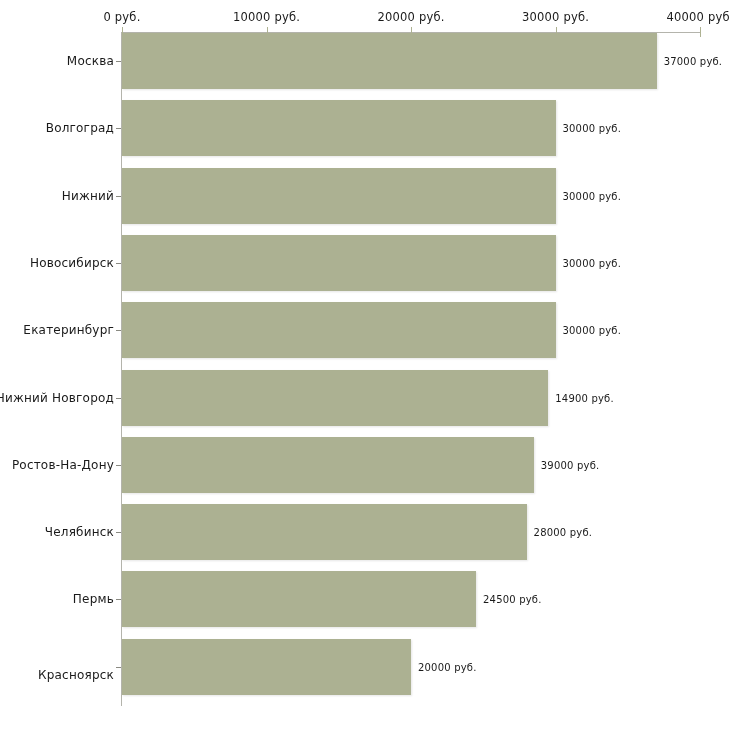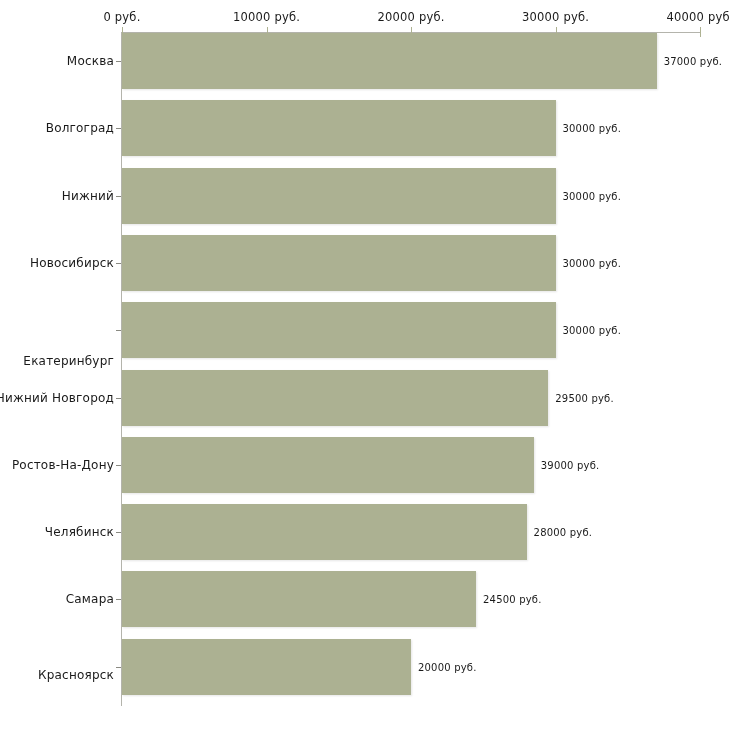--- a/index.html
+++ b/index.html
@@ -128,57 +128,57 @@
       <div class="y-tick" style="top: 128.3px;"></div>
       <div class="y-label-wrap" style="top: 195.6px;">
         <div class="y-tick-label" style="top: 0px;">Нижний</div>
       </div>
       <div class="y-tick" style="top: 195.6px;"></div>
       <div class="y-label-wrap" style="top: 262.9px;">
         <div class="y-tick-label" style="top: 0px;">Новосибирск</div>
       </div>
       <div class="y-tick" style="top: 262.9px;"></div>
       <div class="y-label-wrap" style="top: 330.2px;">
-        <div class="y-tick-label" style="top: 0px; margin-top: 31px;">Екатеринбург</div>
+        <div class="y-tick-label" style="top: 0px;">Екатеринбург</div>
       </div>
       <div class="y-tick" style="top: 330.2px;"></div>
       <div class="y-label-wrap" style="top: 397.5px;">
         <div class="y-tick-label" style="top: 0px;">Нижний Новгород</div>
       </div>
       <div class="y-tick" style="top: 397.5px;"></div>
       <div class="y-label-wrap" style="top: 464.8px;">
         <div class="y-tick-label" style="top: 0px; margin-left: 18px;">Ростов-На-Дону</div>
       </div>
       <div class="y-tick" style="top: 464.8px;"></div>
       <div class="y-label-wrap" style="top: 532.1px;">
         <div class="y-tick-label" style="top: 0px;">Челябинск</div>
       </div>
       <div class="y-tick" style="top: 532.1px;"></div>
       <div class="y-label-wrap" style="top: 599.4px;">
-        <div class="y-tick-label" style="top: 0px;">Самара</div>
+        <div class="y-tick-label" style="top: 0px;">Пермь</div>
       </div>
       <div class="y-tick" style="top: 599.4px;"></div>
       <div class="y-label-wrap" style="top: 666.7px;">
         <div class="y-tick-label" style="top: 8px;">Красноярск</div>
       </div>
       <div class="y-tick" style="top: 666.7px;"></div>
     </div>
   <div id="bars-layer">
       <div class="bar" title="Москва — 37000 руб." style="left: 122px; top: 33px; width: 534.65px; height: 56px; background: rgb(172, 177, 146);"></div>
       <div class="bar-value" style="left: 663.65px; top: 61px;">37000 руб.</div>
       <div class="bar" title="Волгоград — 30000 руб." style="left: 122px; top: 100.3px; width: 433.5px; height: 56px; background: rgb(172, 177, 146);"></div>
       <div class="bar-value" style="left: 562.5px; top: 128.3px;">30000 руб.</div>
       <div class="bar" title="Самара — 30000 руб." style="left: 122px; top: 167.6px; width: 433.5px; height: 56px; background: rgb(172, 177, 146);"></div>
       <div class="bar-value" style="left: 562.5px; top: 195.6px;">30000 руб.</div>
       <div class="bar" title="Новосибирск — 30000 руб." style="left: 122px; top: 234.9px; width: 433.5px; height: 56px; background: rgb(172, 177, 146);"></div>
       <div class="bar-value" style="left: 562.5px; top: 262.9px;">30000 руб.</div>
       <div class="bar" title="Екатеринбург — 30000 руб." style="left: 122px; top: 302.2px; width: 433.5px; height: 56px; background: rgb(172, 177, 146);"></div>
       <div class="bar-value" style="left: 562.5px; top: 330.2px;">30000 руб.</div>
       <div class="bar" title="Нижний Новгород — 29500 руб." style="left: 122px; top: 369.5px; width: 426.275px; height: 56px; background: rgb(172, 177, 146);"></div>
-      <div class="bar-value" style="left: 555.275px; top: 397.5px;">29500 руб.</div>
+      <div class="bar-value" style="left: 555.275px; top: 397.5px;">14900 руб.</div>
       <div class="bar" title="Ростов-На-Дону — 28500 руб." style="left: 122px; top: 436.8px; width: 411.825px; height: 56px; background: rgb(172, 177, 146);"></div>
       <div class="bar-value" style="left: 540.825px; top: 464.8px;">39000 руб.</div>
       <div class="bar" title="Челябинск — 28000 руб." style="left: 122px; top: 504.1px; width: 404.6px; height: 56px; background: rgb(172, 177, 146);"></div>
       <div class="bar-value" style="left: 533.6px; top: 532.1px;">28000 руб.</div>
       <div class="bar" title="Пермь — 24500 руб." style="left: 122px; top: 571.4px; width: 354.025px; height: 56px; background: rgb(172, 177, 146);"></div>
       <div class="bar-value" style="left: 483.025px; top: 599.4px;">24500 руб.</div>
       <div class="bar" title="Красноярск — 20000 руб." style="left: 122px; top: 638.7px; width: 289px; height: 56px; background: rgb(172, 177, 146);"></div>
       <div class="bar-value" style="left: 418px; top: 666.7px;">20000 руб.</div>
     </div>
 

